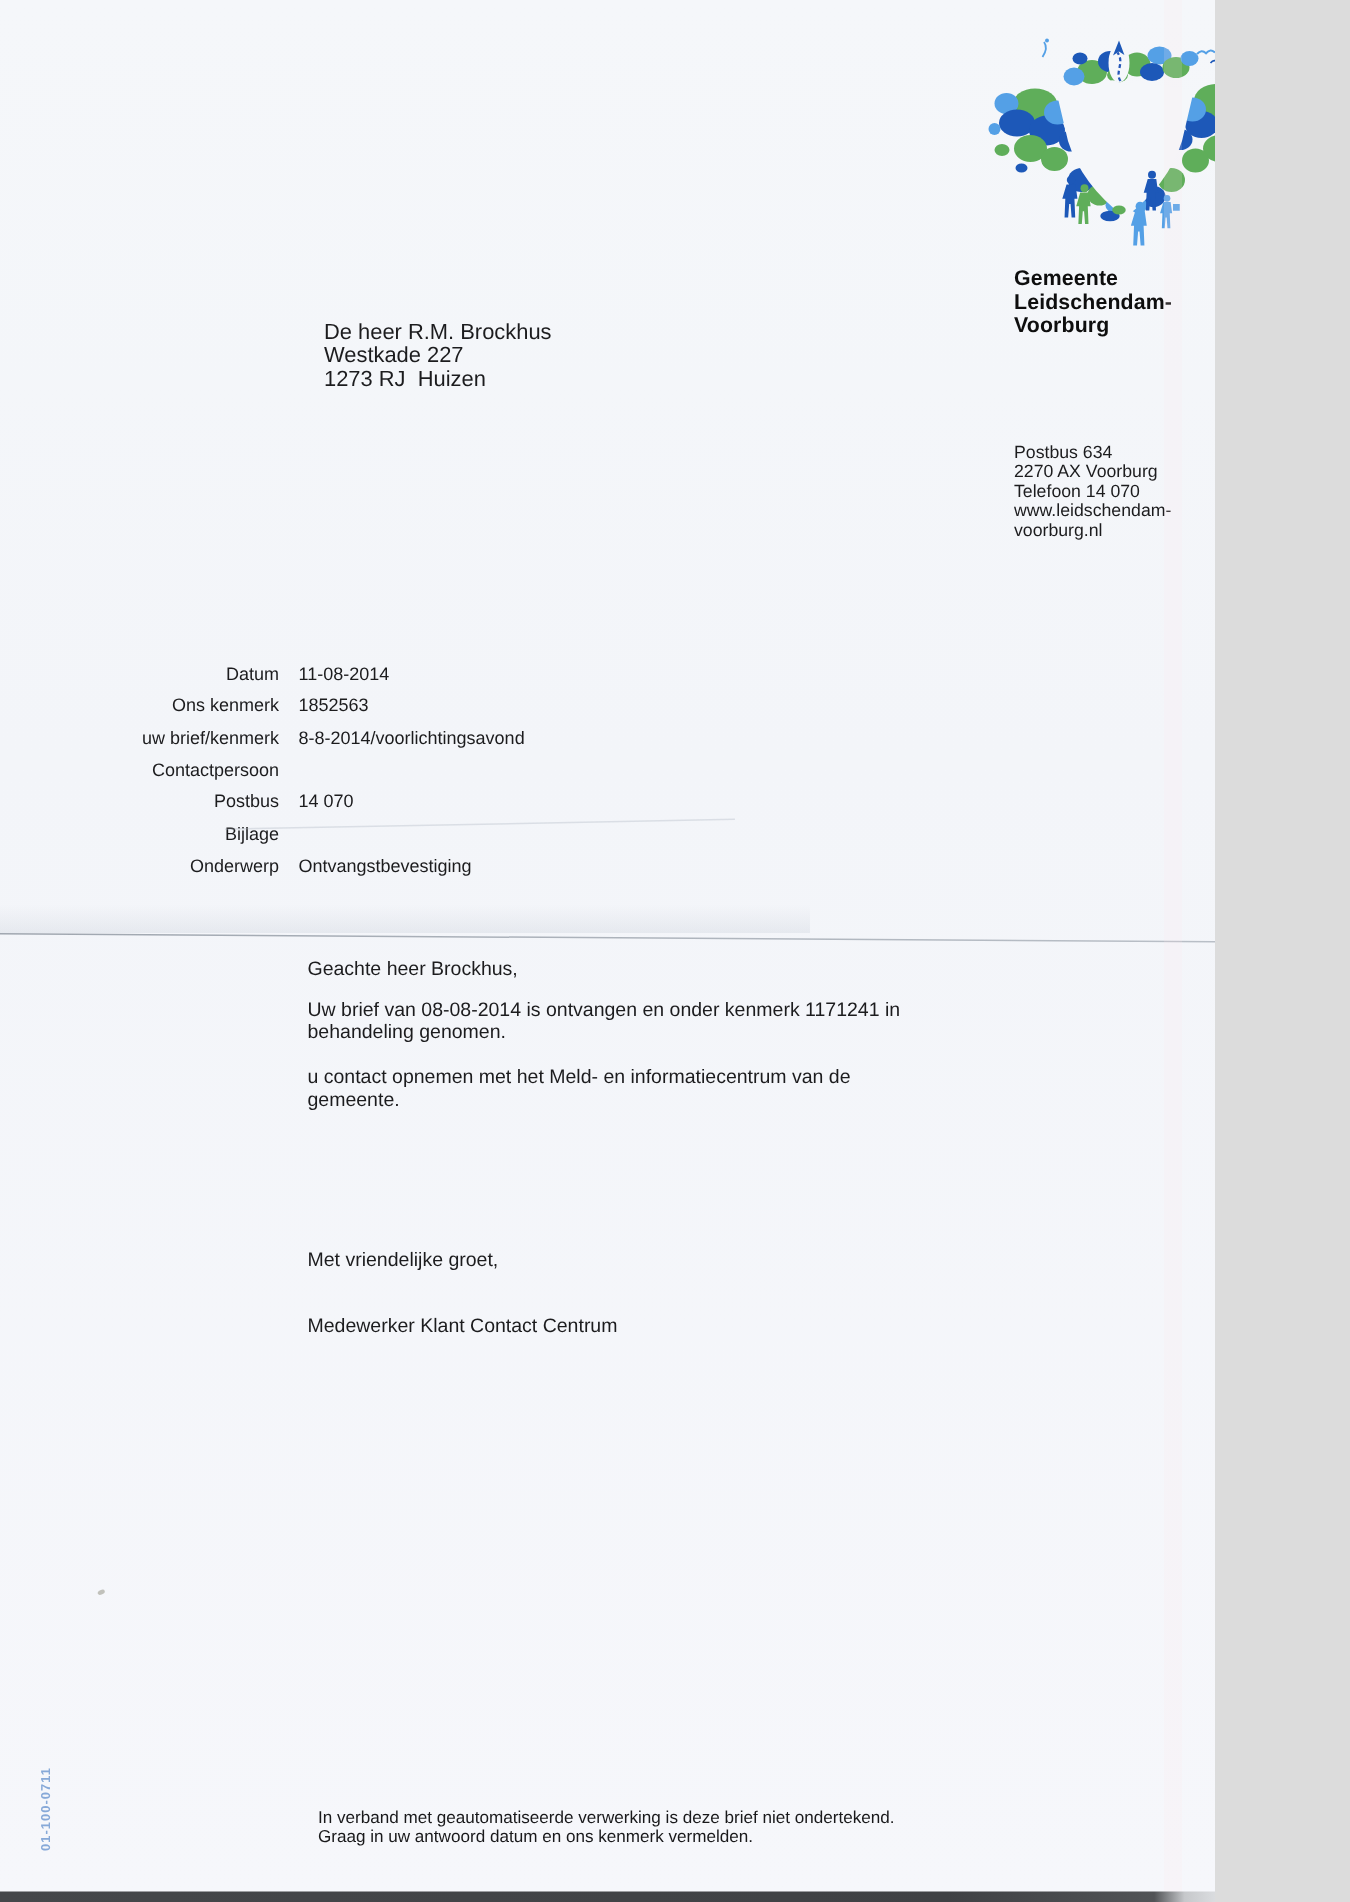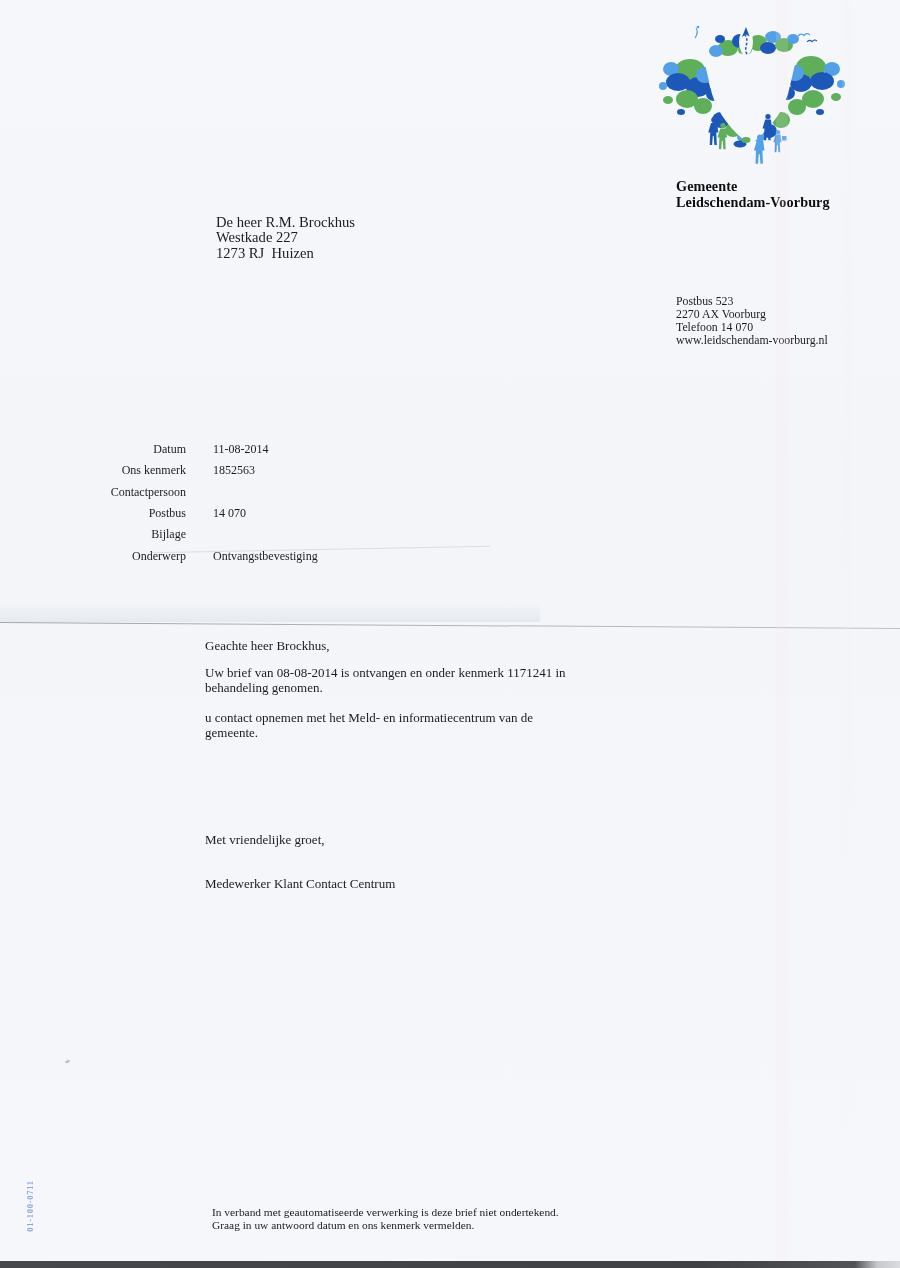--- a/index.html
+++ b/index.html
@@ -1,31 +1,31 @@
 <!DOCTYPE html>
 <html style="--lg: #5fae5a; --ldb: #1d58b8; --llb: #54a0e6;"><head>
 <meta charset="utf-8">
 <style>
   html,body{margin:0;padding:0;background:#dcdcdc;}
   .page{
-    position:relative;width:900px;height:1268px;overflow:hidden;
+    position:relative;width:810px;height:1268px;overflow:hidden;
     background:linear-gradient(180deg,#f5f7fa 0%,#f3f5f9 40%,#f6f7fb 100%);
-    font-family:Liberation Serif, serif;color:#1c1c1e;
+    font-family:Liberation Sans, sans-serif;color:#1c1c1e;
   }
   
   .cg{fill:var(--lg,#5fae5a);} .cdb{fill:var(--ldb,#1d58b8);} .clb{fill:var(--llb,#54a0e6);}
   .paper{fill:#f5f7fa;}
   .logo{position:absolute;left:650px;top:24px;width:210px;height:150px;}
   .org{position:absolute;left:676px;top:179px;font-size:14.2px;line-height:15.6px;font-weight:bold;color:#0e0e0e;letter-spacing:.1px;}
   .recipient{position:absolute;left:216px;top:215px;font-size:14.6px;line-height:15.4px;}
   .sender{position:absolute;left:676px;top:295px;font-size:11.8px;line-height:13.1px;}
   .meta{position:absolute;left:32px;top:442px;font-size:12px;}
   .mrow{display:flex;height:21.35px;align-items:flex-start;}
   .mlabel{width:154px;text-align:right;}
-  .mvalue{padding-left:27px;white-space:pre;}
+  .mvalue{padding-left:13px;white-space:pre;}
   .body-block{position:absolute;left:205px;font-size:13px;line-height:15.4px;}
   .salutation{top:638px;}
   .para1{top:665px;}
   .para2{top:710px;}
   .closing{top:832px;}
   .signature{top:876px;}
   .footer{position:absolute;left:212px;top:1206px;font-size:11.4px;line-height:13px;color:#19191b;}
   .form-code{
     position:absolute;left:-25px;top:1201px;width:110px;text-align:center;
     transform:rotate(-90deg);color:#87a9d8;font-size:8.6px;font-weight:bold;letter-spacing:.7px;
@@ -132,34 +132,38 @@
     <div>Leidschendam-Voorburg</div>
   </div>
 
   <div class="recipient">
     <div>De heer R.M. Brockhus</div>
     <div>Westkade 227</div>
     <div>1273 RJ&nbsp; Huizen</div>
   </div>
 
   <div class="sender">
-    <div>Postbus 523</div>
+    <div>Postbus 634</div>
     <div>2270 AX Voorburg</div>
     <div>Telefoon 14 070</div>
     <div>www.leidschendam-voorburg.nl</div>
   </div>
 
   <div class="meta">
     <div class="mrow">
       <div class="mlabel">Datum</div>
       <div class="mvalue">11-08-2014</div>
     </div>
     <div class="mrow">
       <div class="mlabel">Ons kenmerk</div>
       <div class="mvalue">1852563</div>
+    </div>
+    <div class="mrow">
+      <div class="mlabel">uw brief/kenmerk</div>
+      <div class="mvalue">8-8-2014/voorlichtingsavond</div>
     </div>
     <div class="mrow">
       <div class="mlabel">Contactpersoon</div>
       <div class="mvalue"></div>
     </div>
     <div class="mrow">
       <div class="mlabel">Postbus</div>
       <div class="mvalue">14 070</div>
     </div>
     <div class="mrow">

